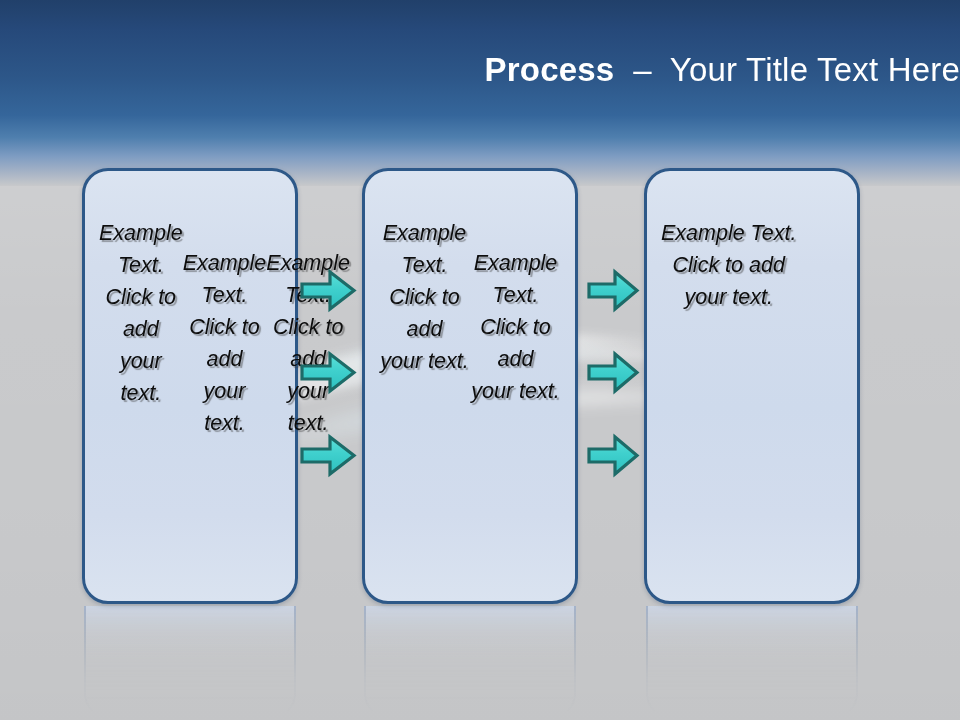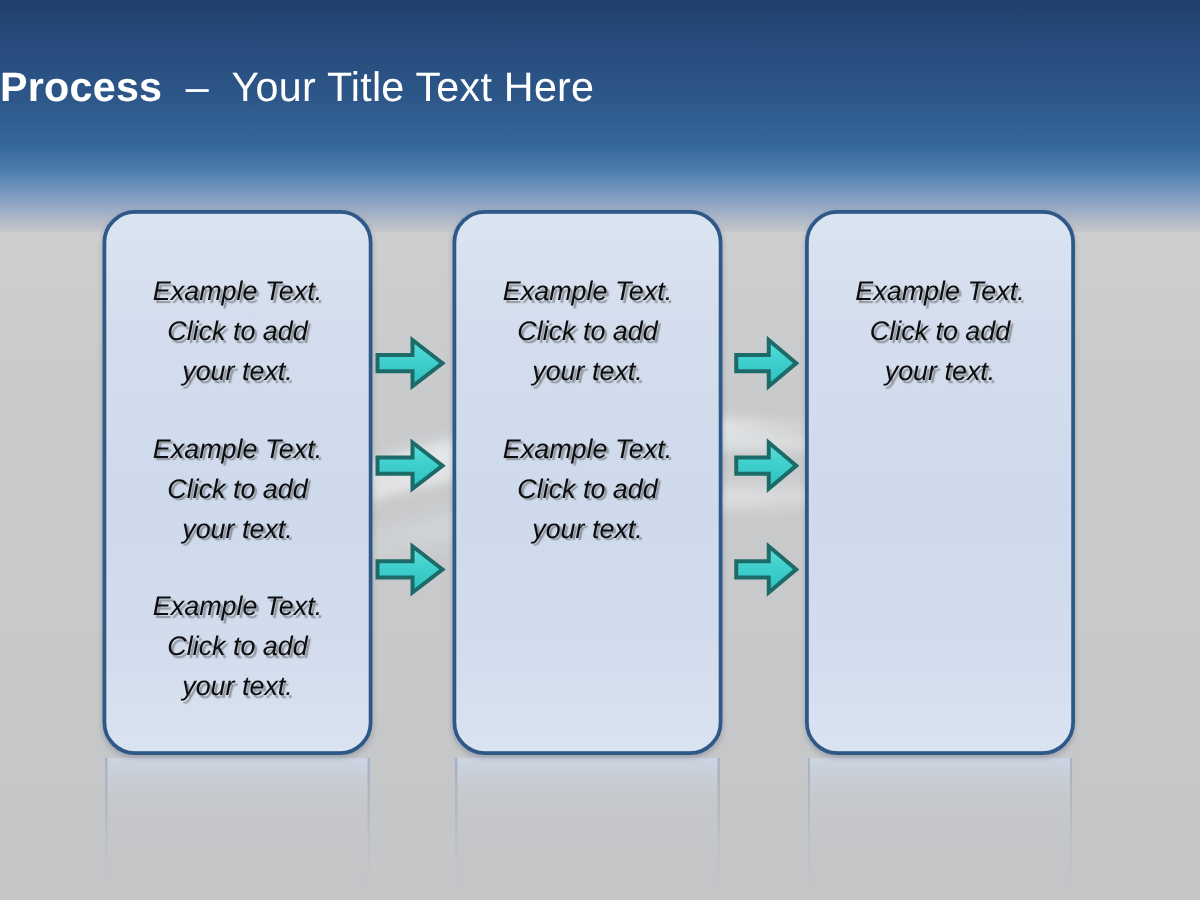--- a/index.html
+++ b/index.html
@@ -67,21 +67,21 @@
       rgba(0,0,0,0.00) 55%,
       rgba(0,0,0,0.02) 100%);
   }
 
   
   .title {
     position: absolute;
     left: 0;
     top: 50px;
     width: 960px;
-    text-align: left;
+    text-align: right;
     color: #ffffff;
     font-size: 33px;
     line-height: 40px;
     letter-spacing: .2px;
     white-space: pre;
   }
   .title .strong { font-weight: bold; }
   .title .rest   { font-weight: normal; }
 
   
@@ -97,21 +97,21 @@
         #dae3f0 100%);
     box-shadow: 0 2px 4px rgba(40,60,90,0.25);
   }
 
   .box-inner {
     position: absolute;
     left: 14px;
     right: 14px;
     top: 0;
     display: flex;
-    flex-direction: column;
+    flex-direction: row;
   }
 
   .txt-block {
     text-align: center;
     font-style: italic;
     font-weight: 400;
     color: #0d0d0d;
     font-size: 21.5px;
     line-height: 32px;
     text-shadow: 2px 2px 1px rgba(60,60,60,0.45);

